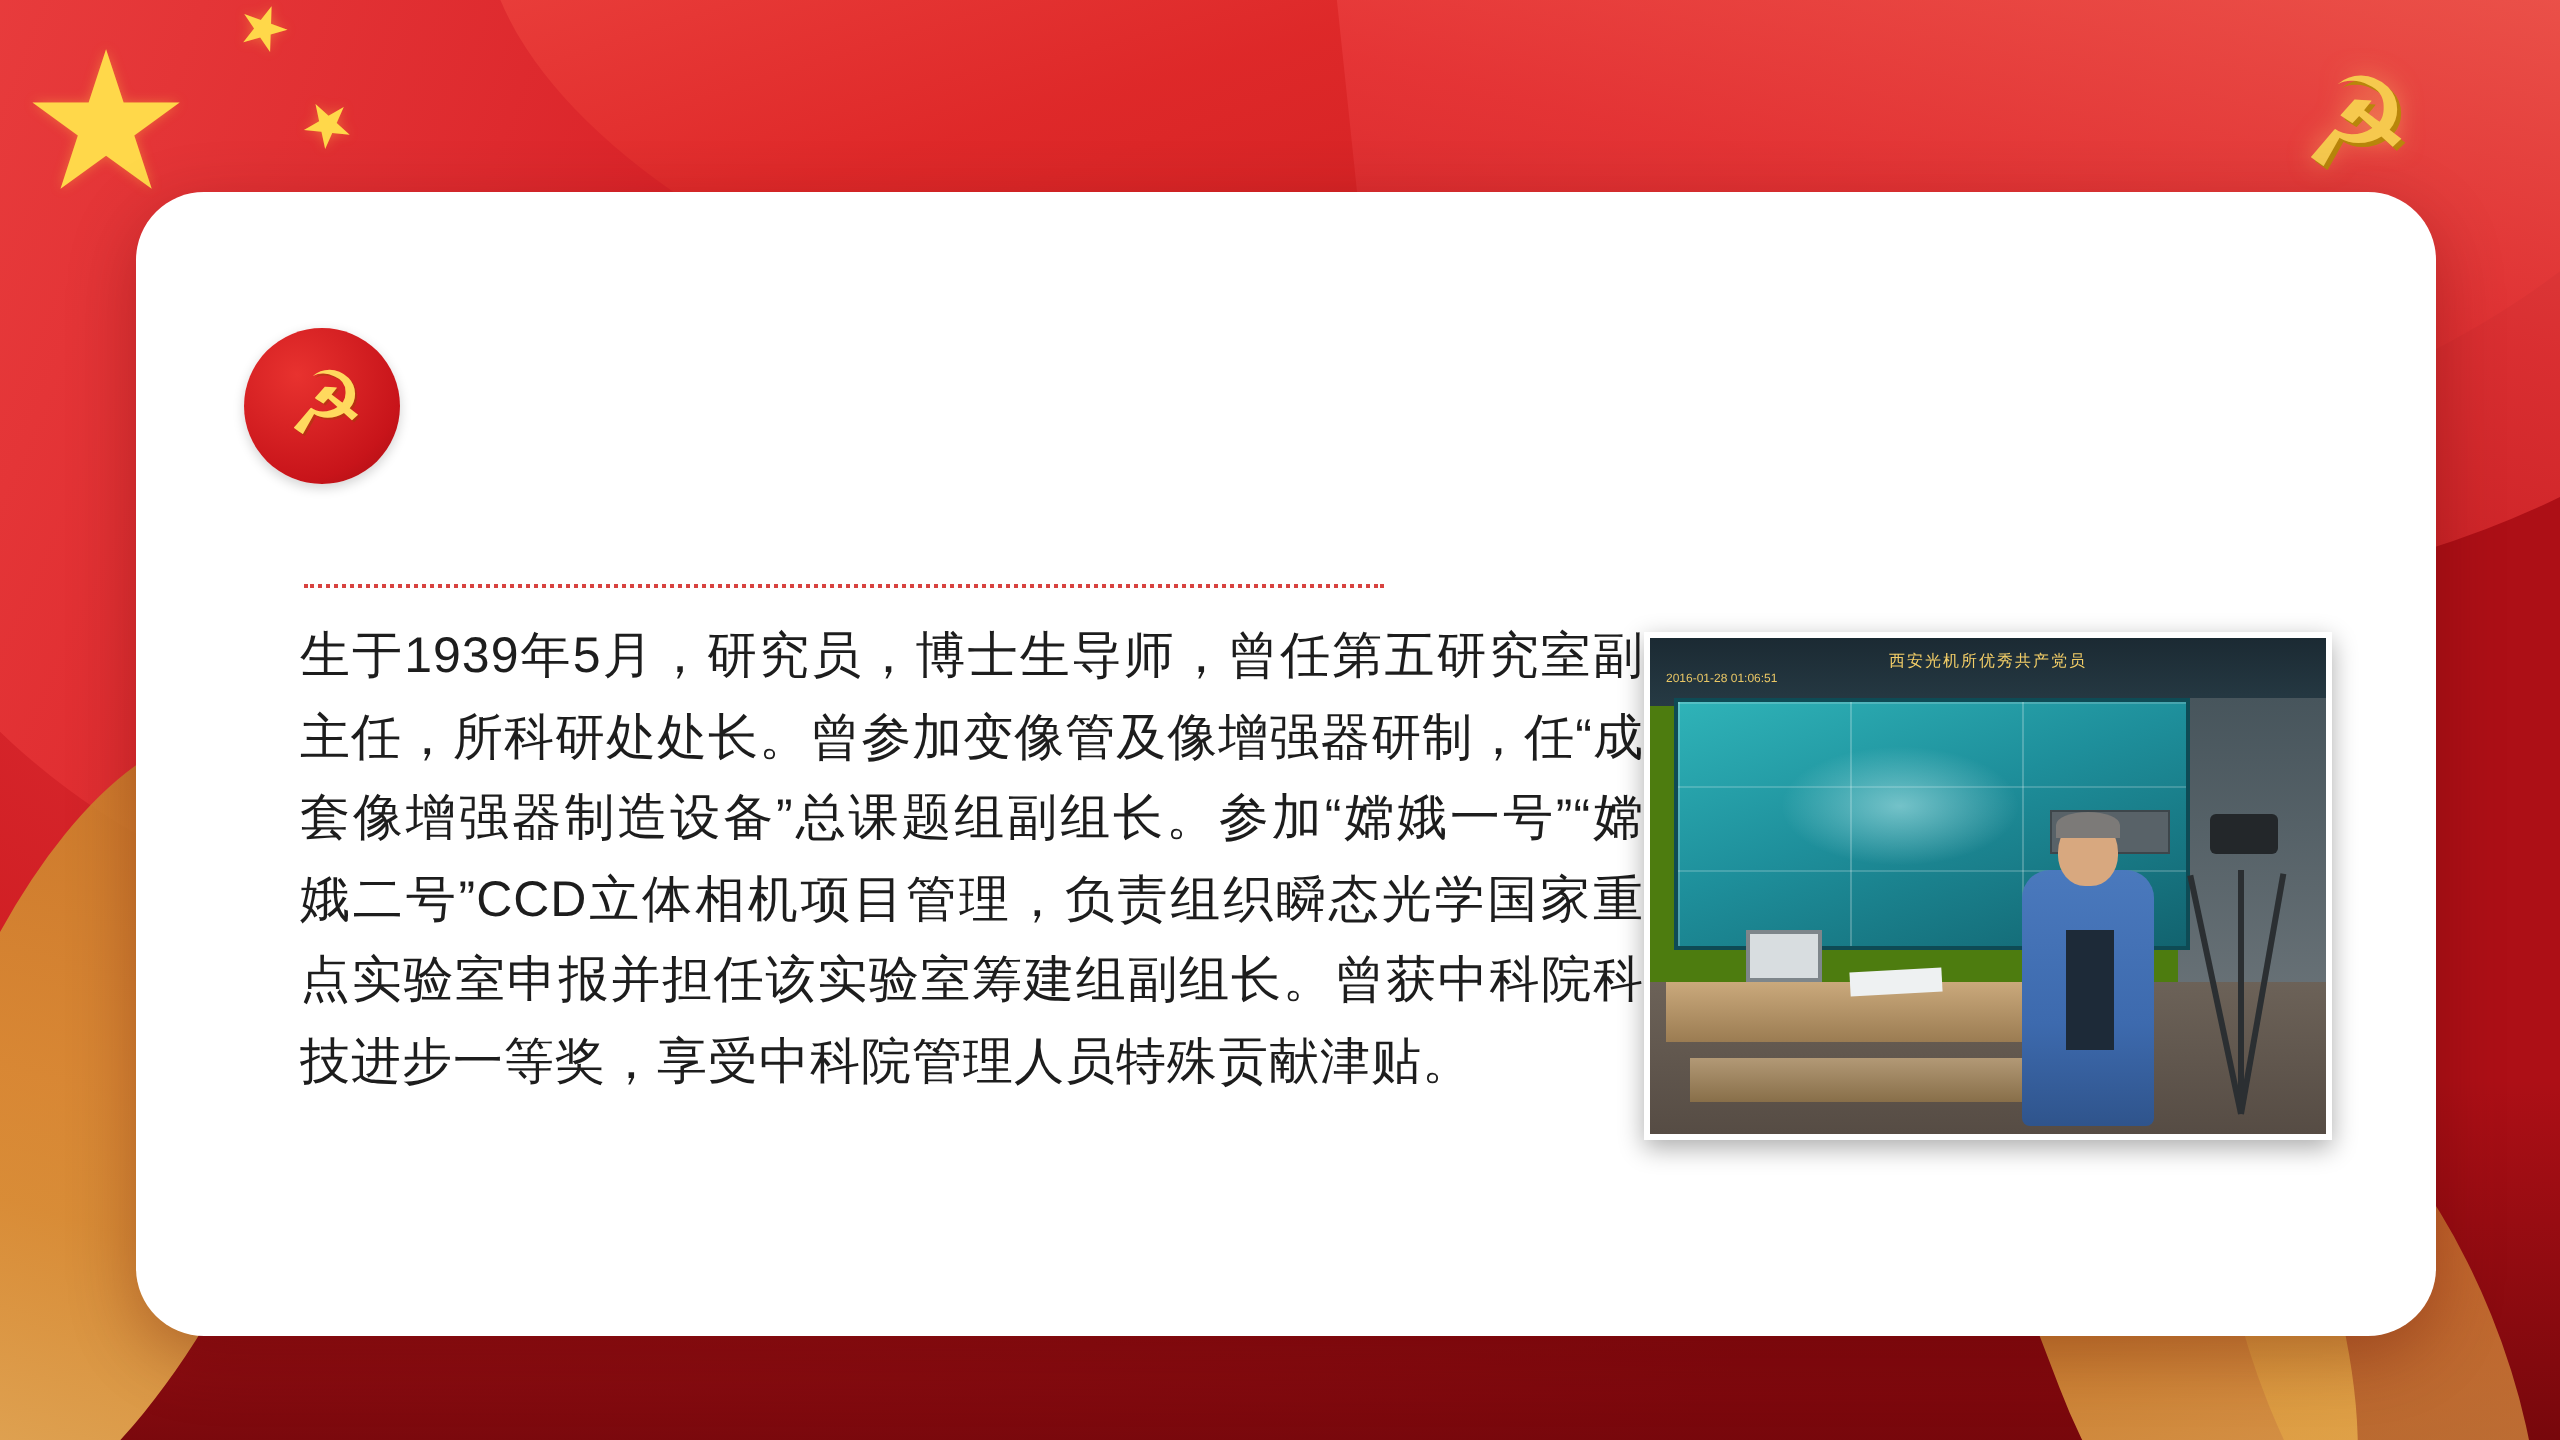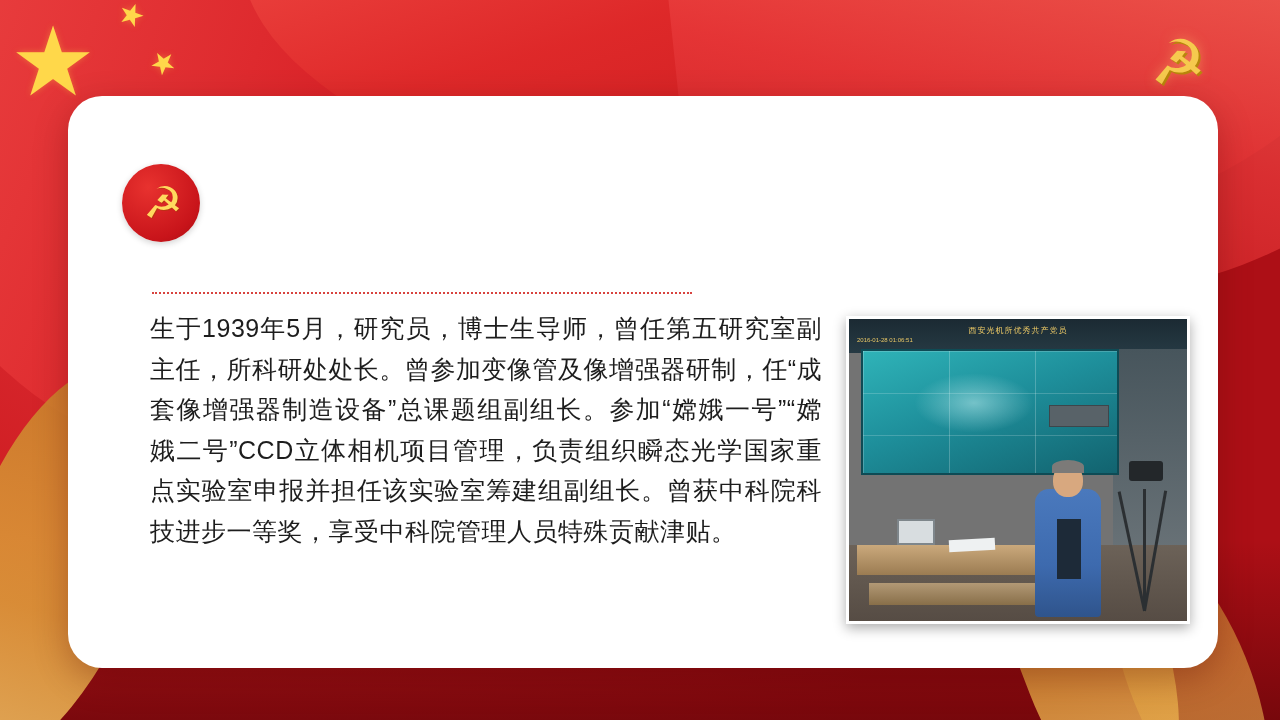--- a/index.html
+++ b/index.html
@@ -174,44 +174,43 @@
     margin: 6px 0 0 30px;
     width: 540px;
     height: 0;
     border-top: 2px dotted #d8433f;
   }
 
   
   .body-row {
     display: flex;
     margin-top: 14px;
-    gap: 24px;
   }
   .bio {
     flex: 0 0 700px;
     width: 700px;
     font-size: 25px;
     line-height: 1.62;
     color: #1d1d1d;
     text-align: justify;
     text-justify: inter-ideograph;
     letter-spacing: .5px;
     padding-left: 28px;
   }
 
   
   .photo-wrap {
     flex: 0 0 344px;
-    width: 344px; height: 308px;
+    width: 344px; height: 254px;
     margin-top: 8px;
     border: 3px solid #ffffff;
     box-shadow: 0 4px 12px rgba(0,0,0,.33);
     overflow: hidden;
     position: relative;
-    background: #737373;
+    background: #4d7c0f;
   }
   
   .ph-ceiling {
     position: absolute; left:0; right:0; top:0; height: 34px;
     background: linear-gradient(to bottom, #1b2a33, #263a44);
   }
   .ph-caption {
     position: absolute; top: 6px; left: 50%; transform: translateX(-50%);
     font-size: 8px; color: #ffd76a; letter-spacing: 1px; white-space: nowrap;
     opacity: .95;

